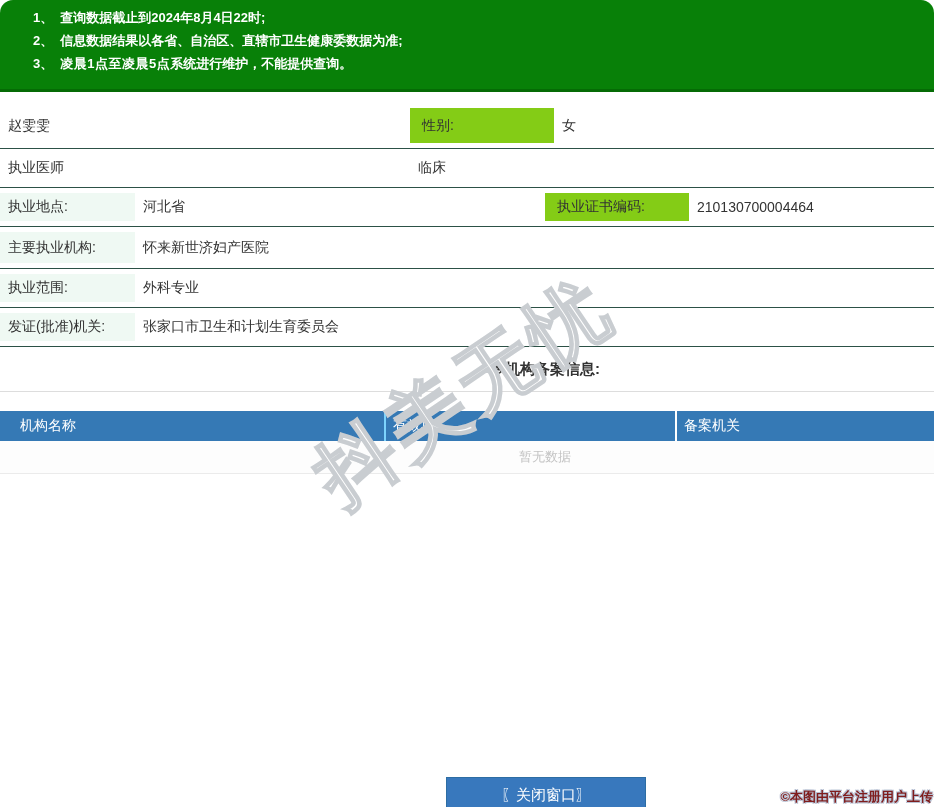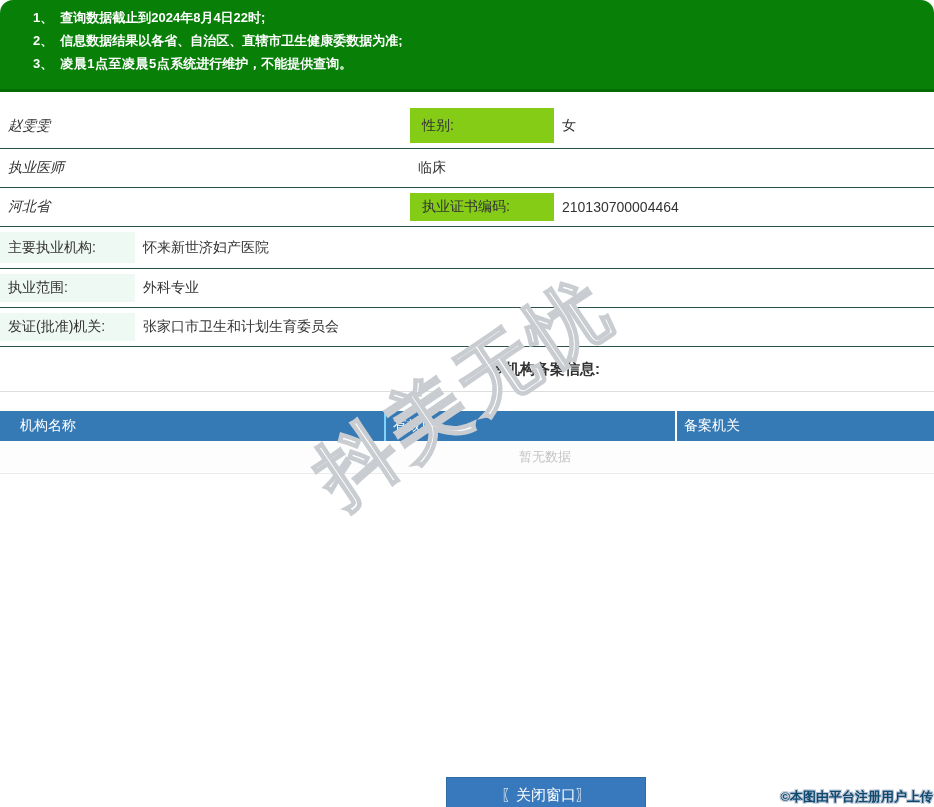--- a/index.html
+++ b/index.html
@@ -53,21 +53,20 @@
     display: flex;
     align-items: center;
     flex: none;
   }
   .val1 {
     width: 402px;
     padding-left: 8px;
     display: flex;
     align-items: center;
     flex: none;
-    font-style: italic;
   }
   .lbl2 {
     width: 132px;
     margin: 5px 0;
     padding-left: 12px;
     background: #84cc16;
     display: flex;
     align-items: center;
     flex: none;
   }
@@ -143,21 +142,21 @@
     z-index: 5;
   }
 
   
   .copyright {
     position: absolute;
     right: 1px;
     bottom: 1px;
     font-size: 13px;
     font-weight: bold;
-    color: #0c4a6e;
+    color: #7f1d1d;
     text-shadow: -1px -1px 0 #b9c2d4, 1px -1px 0 #b9c2d4, -1px 1px 0 #b9c2d4, 1px 1px 0 #b9c2d4;
     z-index: 6;
   }
 </style>
 </head>
 <body>
 
 <div class="page">
   <div class="doc">
 
@@ -180,20 +179,21 @@
         <div class="lbl2">性别:</div>
         <div class="val2">女</div>
       </div>
 
       <div class="irow rn">
         <div class="val1">执业医师</div>
         <div class="val2">临床</div>
       </div>
 
       <div class="irow rn">
+        <div class="lbl">执业地点:</div>
         <div class="val1">河北省</div>
         <div class="lbl2">执业证书编码:</div>
         <div class="val2">210130700004464</div>
       </div>
 
       <div class="irow r4">
         <div class="lbl">主要执业机构:</div>
         <div class="valwide">怀来新世济妇产医院</div>
       </div>
 

